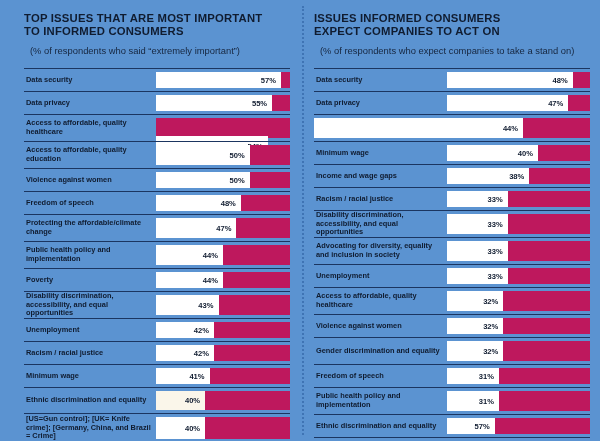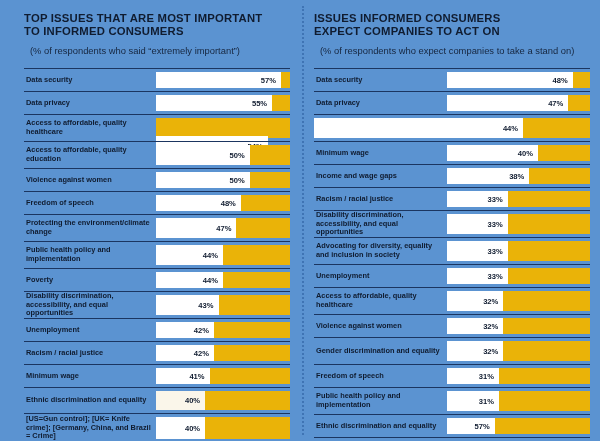--- a/index.html
+++ b/index.html
@@ -77,21 +77,21 @@
     display:flex;
     align-items:center;
     padding:3px 0;
     box-sizing:border-box;
   }
   .track{
     position:relative;
     width:100%;
     height:100%;
     min-height:15px;
-    background:#eab308;
+    background:#be185d;
     display:flex;
     align-items:center;
   }
   .fill{
     height:100%;
     background:#ffffff;
     display:flex;
     align-items:center;
     justify-content:flex-end;
     box-sizing:border-box;
@@ -175,21 +175,21 @@
           <div class="label">Freedom of speech</div>
           <div class="barwrap">
             <div class="track">
               <div class="fill" style="width: 63.3333%;">
                 <span class="value">48%</span>
               </div>
             </div>
           </div>
         </div>
         <div class="row tall" style="height: 27px;">
-          <div class="label">Protecting the environment/climate change</div>
+          <div class="label">Protecting the affordable/climate change</div>
           <div class="barwrap">
             <div class="track">
               <div class="fill" style="width: 60%;">
                 <span class="value">47%</span>
               </div>
             </div>
           </div>
         </div>
         <div class="row tall" style="height: 27px;">
           <div class="label">Public health policy and implementation</div>

